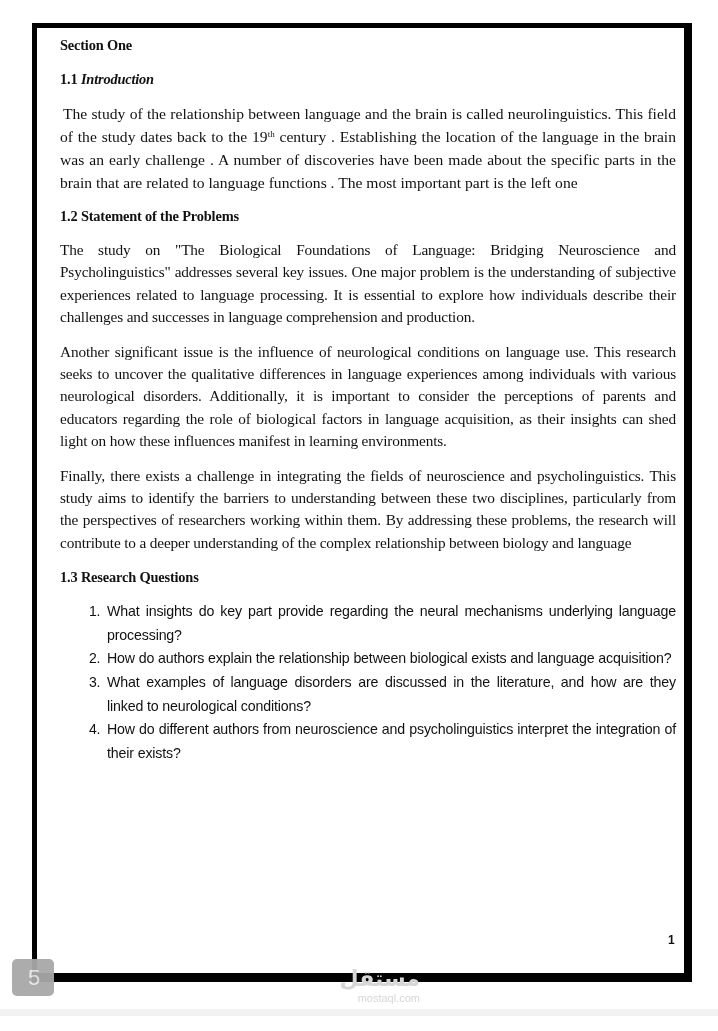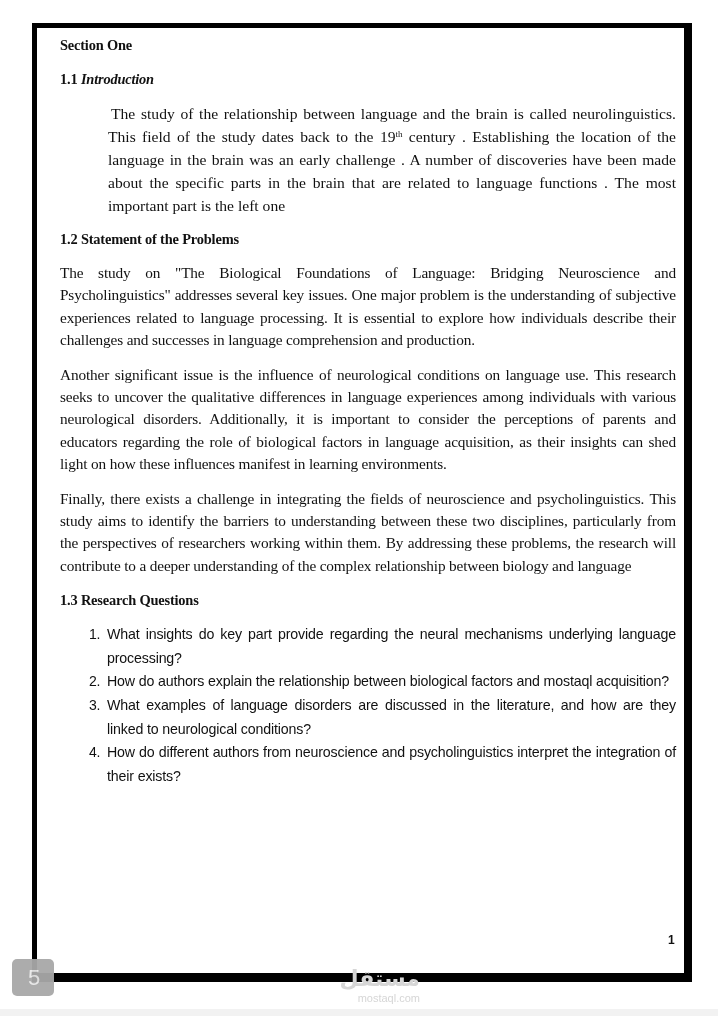--- a/index.html
+++ b/index.html
@@ -16,21 +16,21 @@
     border-right: 8px solid #000; border-bottom: 9px solid #000;
     background: #fff;
   }
   .content { position: absolute; left: 60px; top: 34px; width: 616px; }
   .h { font-weight: bold; font-size: 15.5px; letter-spacing: -0.2px; margin: 0; line-height: 22px; transform: scaleX(0.93); transform-origin: left; white-space: nowrap; }
   .h em { font-style: italic; }
   .p {
     margin: 0; font-size: 15.3px; line-height: 22.4px; text-align: justify;
     letter-spacing: -0.15px;
   }
-  .p.intro { font-size: 15.6px; line-height: 23px; letter-spacing: 0px; margin-left: 48px; }
+  .p.intro { font-size: 15.6px; line-height: 23px; letter-spacing: 0px; }
   .p.intro .lead { padding-left: 3px; }
   sup { font-size: 9px; line-height: 0; vertical-align: 5px; }
   ol.rq {
     margin: 0; padding-left: 44px; font-family: "Liberation Sans", sans-serif;
     font-size: 14.2px; line-height: 23.6px; letter-spacing: -0.15px;
   }
   ol.rq li { text-align: justify; padding-left: 3px; }
   ol.rq li::marker { font-size: 14px; }
   .page-number {
     position: absolute; left: 668px; top: 933px;
@@ -64,21 +64,21 @@
   <p class="p">The study on "The Biological Foundations of Language: Bridging Neuroscience and Psycholinguistics" addresses several key issues. One major problem is the understanding of subjective experiences related to language processing. It is essential to explore how individuals describe their challenges and successes in language comprehension and production.</p>
   <div style="height:12px"></div>
   <p class="p">Another significant issue is the influence of neurological conditions on language use. This research seeks to uncover the qualitative differences in language experiences among individuals with various neurological disorders. Additionally, it is important to consider the perceptions of parents and educators regarding the role of biological factors in language acquisition, as their insights can shed light on how these influences manifest in learning environments.</p>
   <div style="height:12px"></div>
   <p class="p">Finally, there exists a challenge in integrating the fields of neuroscience and psycholinguistics. This study aims to identify the barriers to understanding between these two disciplines, particularly from the perspectives of researchers working within them. By addressing these problems, the research will contribute to a deeper understanding of the complex relationship between biology and language</p>
   <div style="height:12px"></div>
   <p class="h">1.3 Research Questions</p>
   <div style="height:12px"></div>
   <ol class="rq">
     <li>What insights do key part provide regarding the neural mechanisms underlying language processing?</li>
-    <li>How do authors explain the relationship between biological factors and mostaql acquisition?</li>
+    <li>How do authors explain the relationship between biological exists and language acquisition?</li>
     <li>What examples of language disorders are discussed in the literature, and how are they linked to neurological conditions?</li>
     <li>How do different authors from neuroscience and psycholinguistics interpret the integration of their exists?</li>
   </ol>
 </div>
 
 <div class="page-number">1</div>
 
 <div class="corner-badge">5</div>
 
 <div class="watermark">

